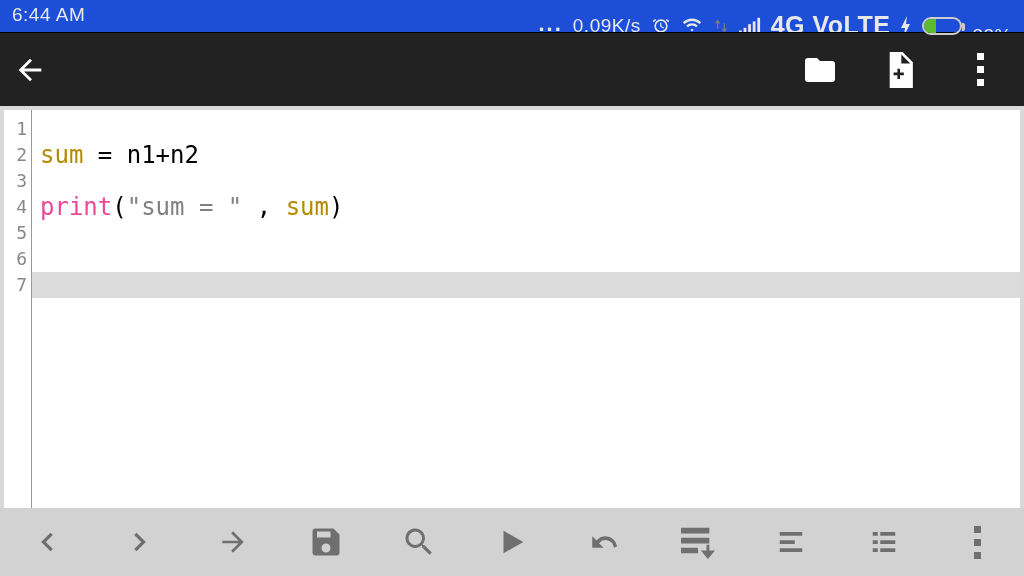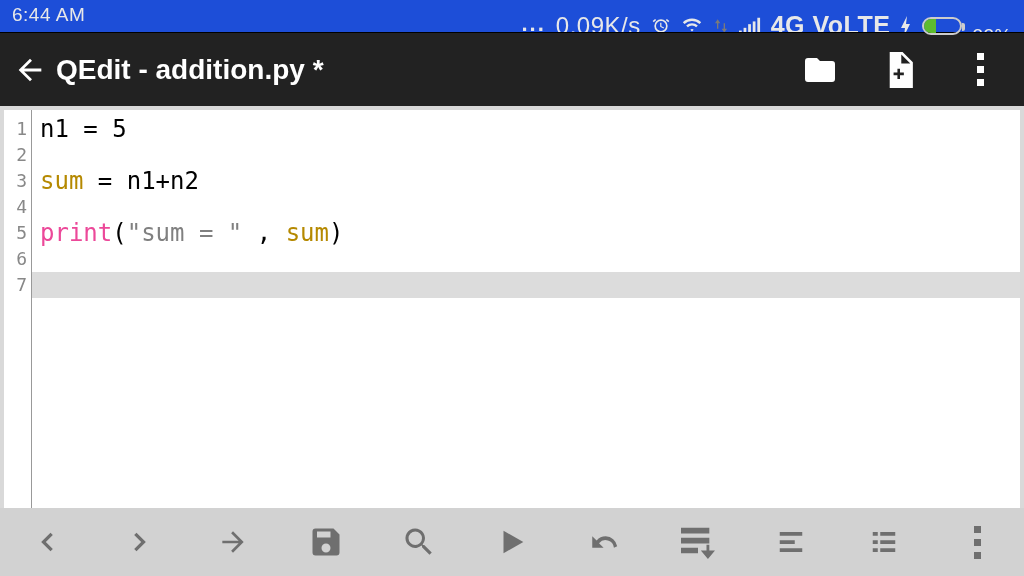--- a/index.html
+++ b/index.html
@@ -3,21 +3,21 @@
 <meta charset="utf-8">
 <style>
   * { margin:0; padding:0; box-sizing:border-box; }
   html,body { width:1024px; height:576px; font-family:Arial,Helvetica,sans-serif; background:#000; overflow:hidden; }
   .phone { width:1024px; height:576px; display:flex; flex-direction:column; }
 
   
   .status-bar { height:32px; background:#1d4ed8; color:#e8e8e8; display:flex; align-items:flex-start; padding:4px 12px; font-size:19px; letter-spacing:.5px; }
   .status-bar .right { margin-left:auto; display:flex; align-items:center; gap:10px; }
   .status-bar .battery-pct { font-size:19px;margin-top:21px; }
-  .status-bar .net-speed { font-size:24px; }
+  .status-bar .net-speed { font-size:19px; }
   .status-bar .net-tech { font-size:25px; font-weight:600; }
   .status-bar svg { display:block; }
   .dots3 { letter-spacing:2px; font-weight:700; font-size:22px; line-height:0; position:relative; top:-2px;}
 
   
   .app-bar { height:74px; background:#222; display:flex; align-items:center; padding:0 10px; border-top:1px solid #000; }
   .app-bar .title { color:#fff; font-size:28px; font-weight:700; margin-left:6px; }
   .app-bar .actions { margin-left:auto; display:flex; align-items:center; gap:40px; padding-right:14px; }
   .icon-btn { width:40px; height:40px; display:flex; align-items:center; justify-content:center; cursor:pointer; }
   .app-bar svg { fill:#fff; }
@@ -94,21 +94,20 @@
       <span class="battery-pct">33%</span>
     </div>
   </div>
 
   <div class="app-bar">
     <div class="icon-btn">
       <svg width="34" height="34" viewBox="0 0 24 24">
           <path d="M20 11H7.8l5.6-5.6L12 4l-8 8 8 8 1.4-1.4L7.8 13H20z"></path>
         </svg>
     </div>
-    <div class="title">QEdit - addition.py *</div>
     <div class="actions">
       <div class="icon-btn">
         <svg width="36" height="36" viewBox="0 0 24 24">
             <path d="M10 4H4a2 2 0 0 0-2 2v12a2 2 0 0 0 2 2h16a2 2 0 0 0 2-2V8a2 2 0 0 0-2-2h-8l-2-2z"></path>
           </svg>
       </div>
       <div class="icon-btn">
         <svg width="32" height="36" viewBox="0 0 24 28">
             <path d="M14 0H4v28h18V8l-8-8zm1 18h-3v3h-2v-3H7v-2h3v-3h2v3h3v2zM13 9V2l7 7h-7z"></path>
           </svg>
@@ -128,21 +127,20 @@
         <div>1</div>
         <div>2</div>
         <div>3</div>
         <div>4</div>
         <div>5</div>
         <div>6</div>
         <div>7</div>
       </div>
     <div class="code" id="code">
         <div class="current-line" style="top: 162px;"></div>
-        <pre><span>n1 </span><span>= </span><span>5</span></pre>
         <pre>&nbsp;</pre>
         <pre><span class="kw">sum</span><span> = n1+n2</span></pre>
         <pre>&nbsp;</pre>
         <pre><span class="fn">print</span><span>(</span><span class="str">"sum = "</span><span> , </span><span class="var">sum</span><span>)</span></pre>
         <pre>&nbsp;</pre>
       </div>
   </div>
 
   <div class="toolbar">
     <div class="tool">

